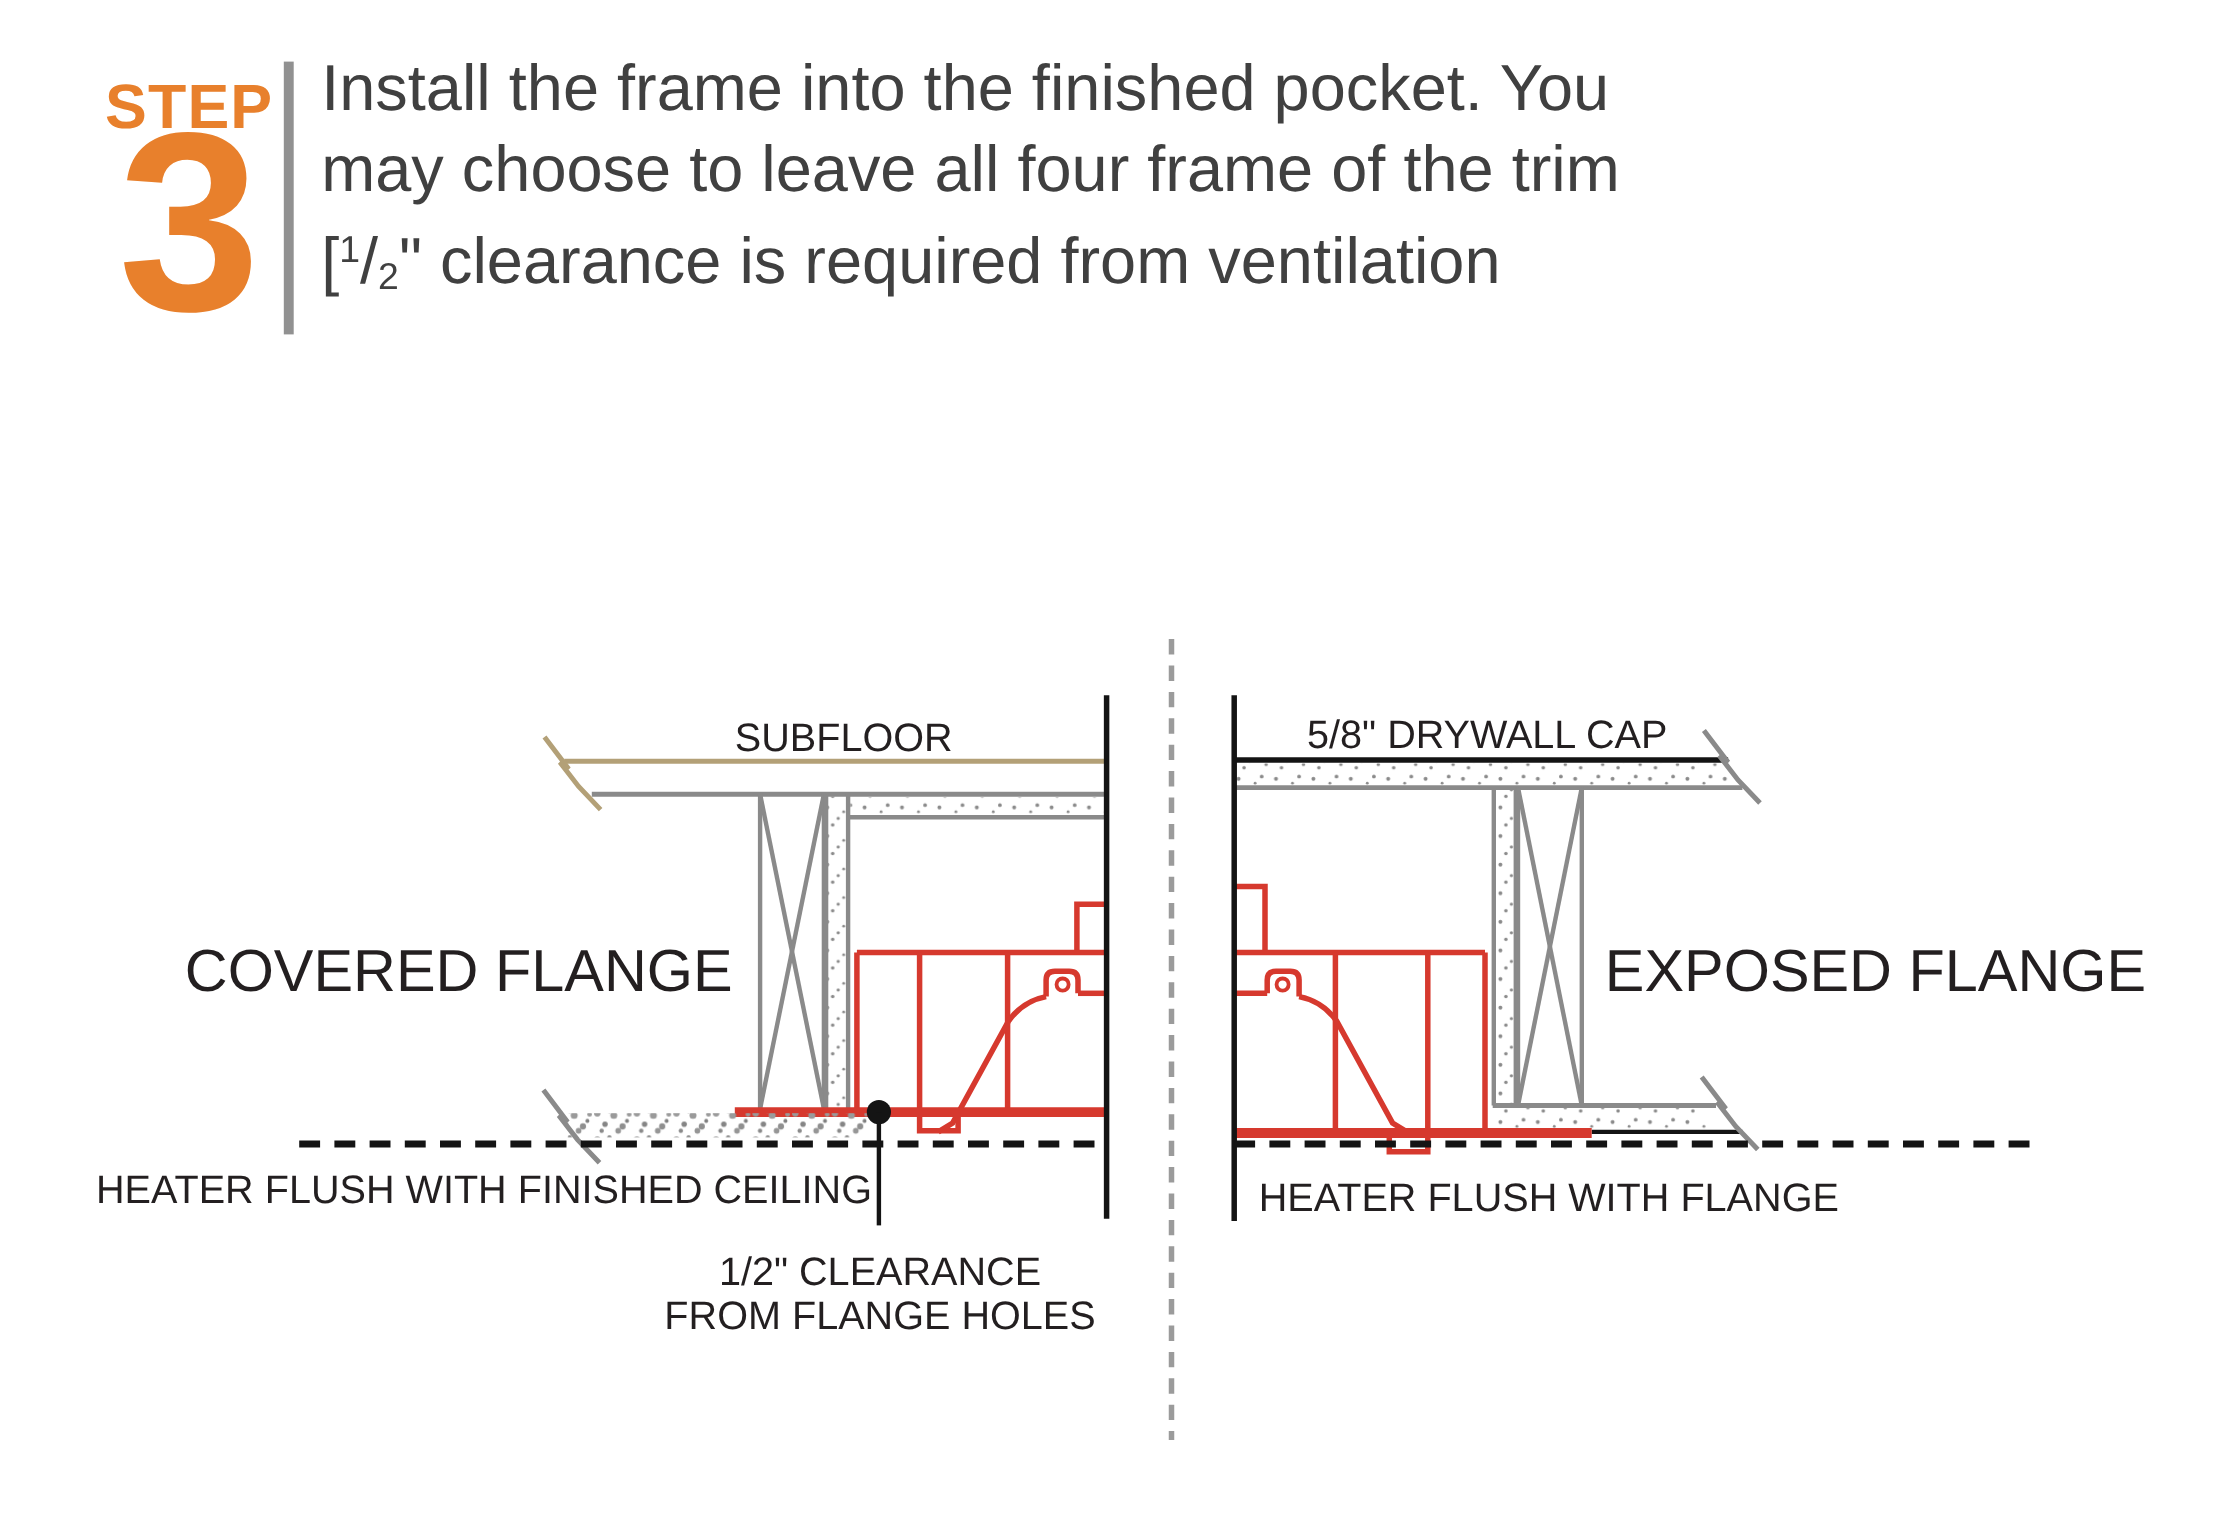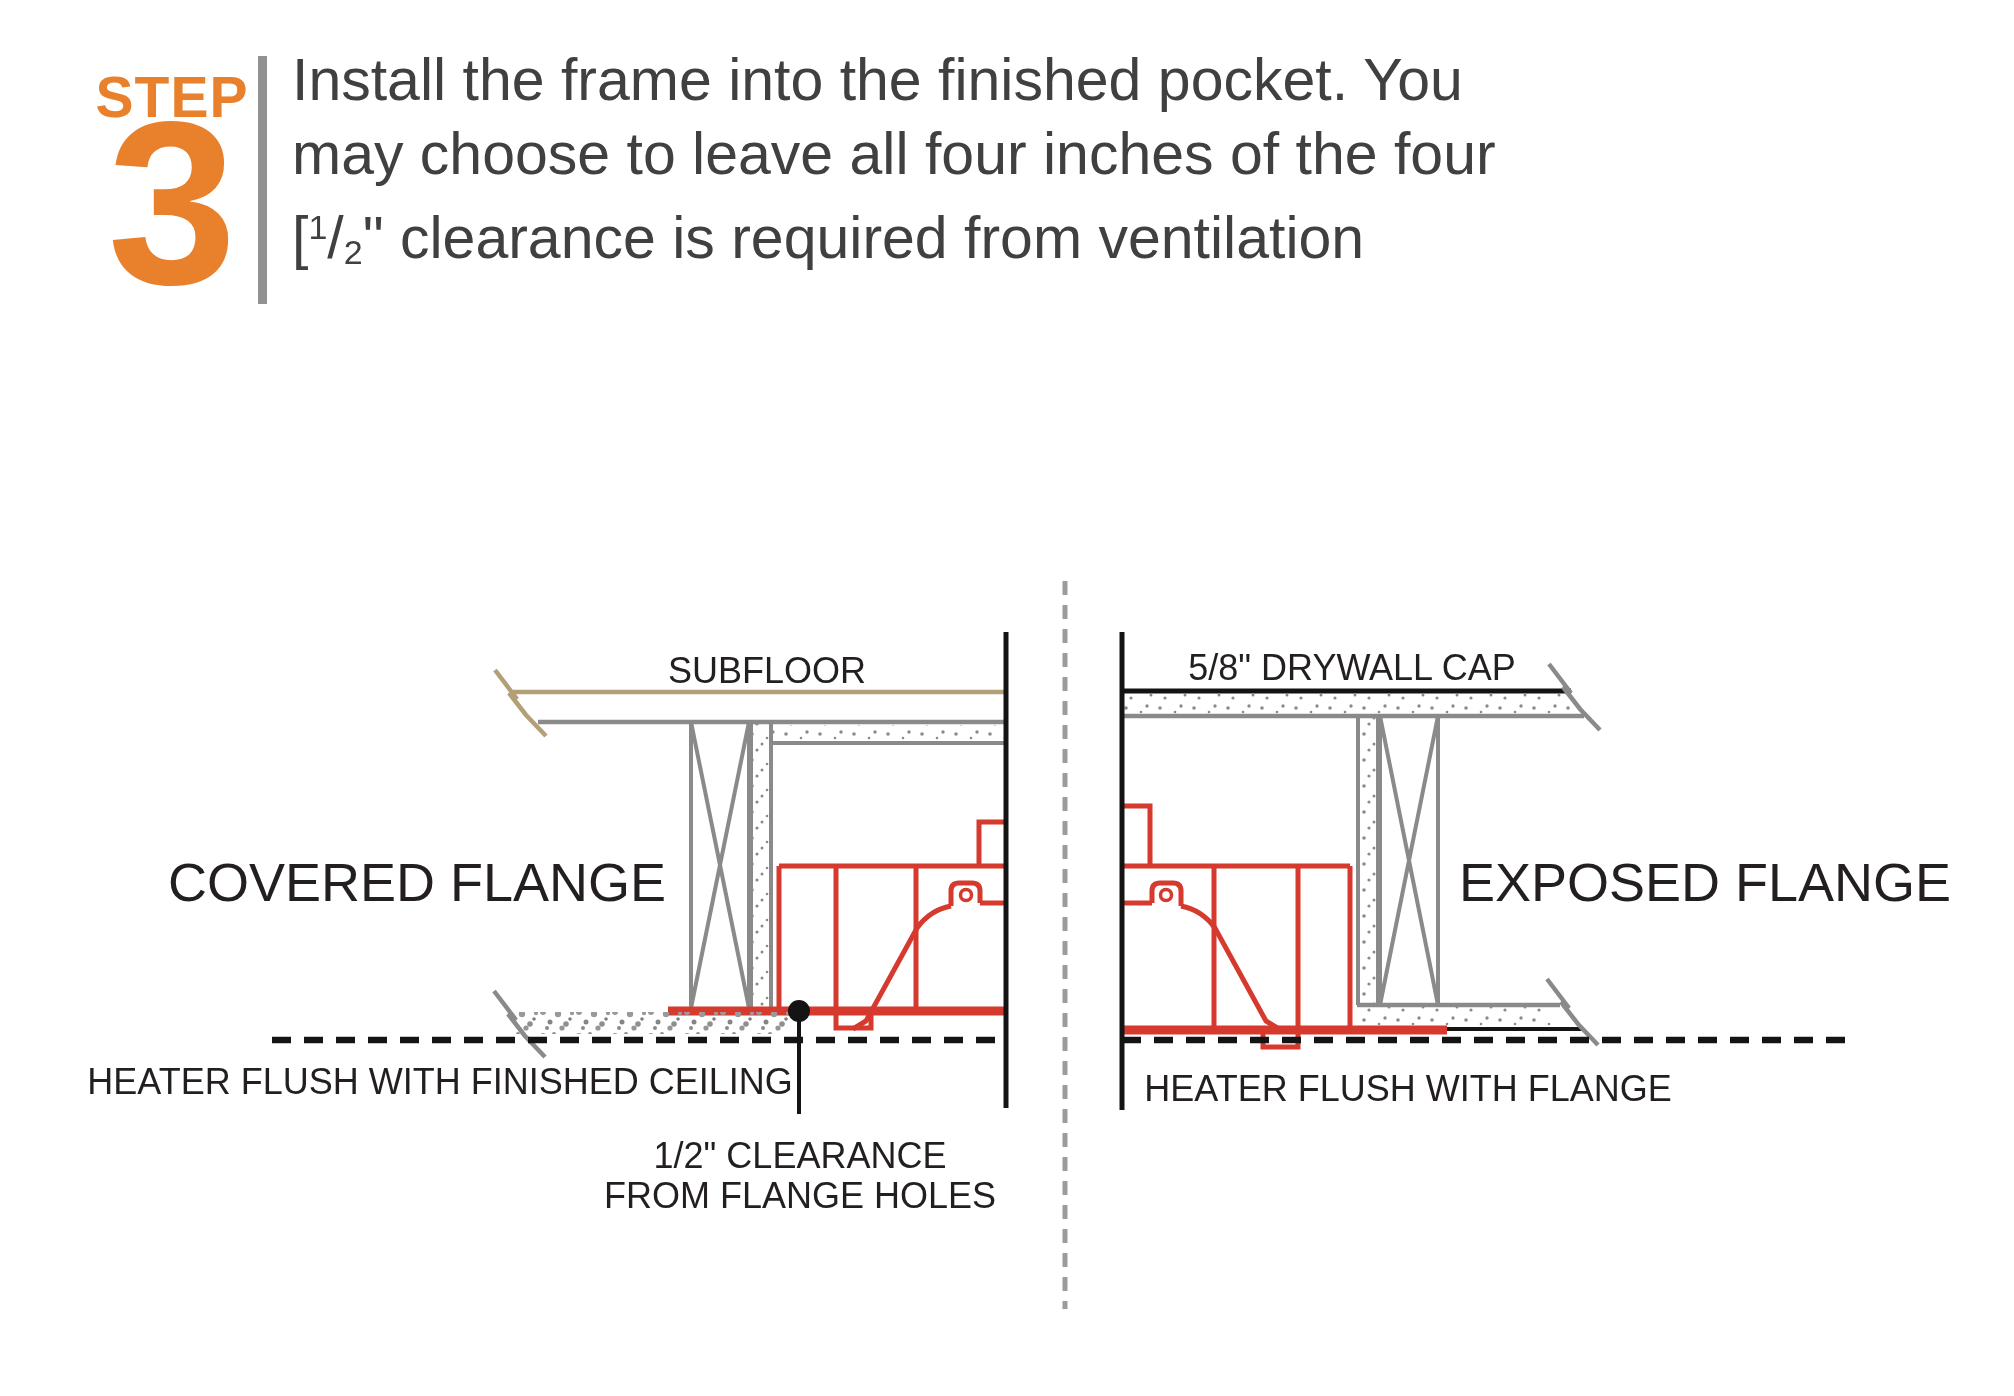--- a/index.html
+++ b/index.html
@@ -24,21 +24,21 @@
 <body>
 
 <div id="canvas">
 
   <div class="step-label">STEP</div>
   <div class="step-number">3</div>
   <div class="step-divider"></div>
 
   <div class="instruction">
     <div class="line">Install the frame into the finished pocket. You</div>
-    <div class="line">may choose to leave all four inches of the four</div>
+    <div class="line">may choose to leave all four frame of the trim</div>
     <div class="line"><span>[</span><span class="frac-sup">1</span><span>/</span><span class="frac-sub">2</span><span>" clearance is required from ventilation</span></div>
   </div>
 
   <svg width="2014" height="1396" viewBox="0 0 2014 1396">
     <defs>
       <pattern id="stip" width="34" height="26" patternUnits="userSpaceOnUse">
         <circle cx="4" cy="6" r="1.8" fill="#8a8a8a"></circle>
         <circle cx="14" cy="16" r="1.5" fill="#8a8a8a"></circle>
         <circle cx="25" cy="4" r="1.7" fill="#8a8a8a"></circle>
         <circle cx="9" cy="22" r="1.6" fill="#8a8a8a"></circle>

